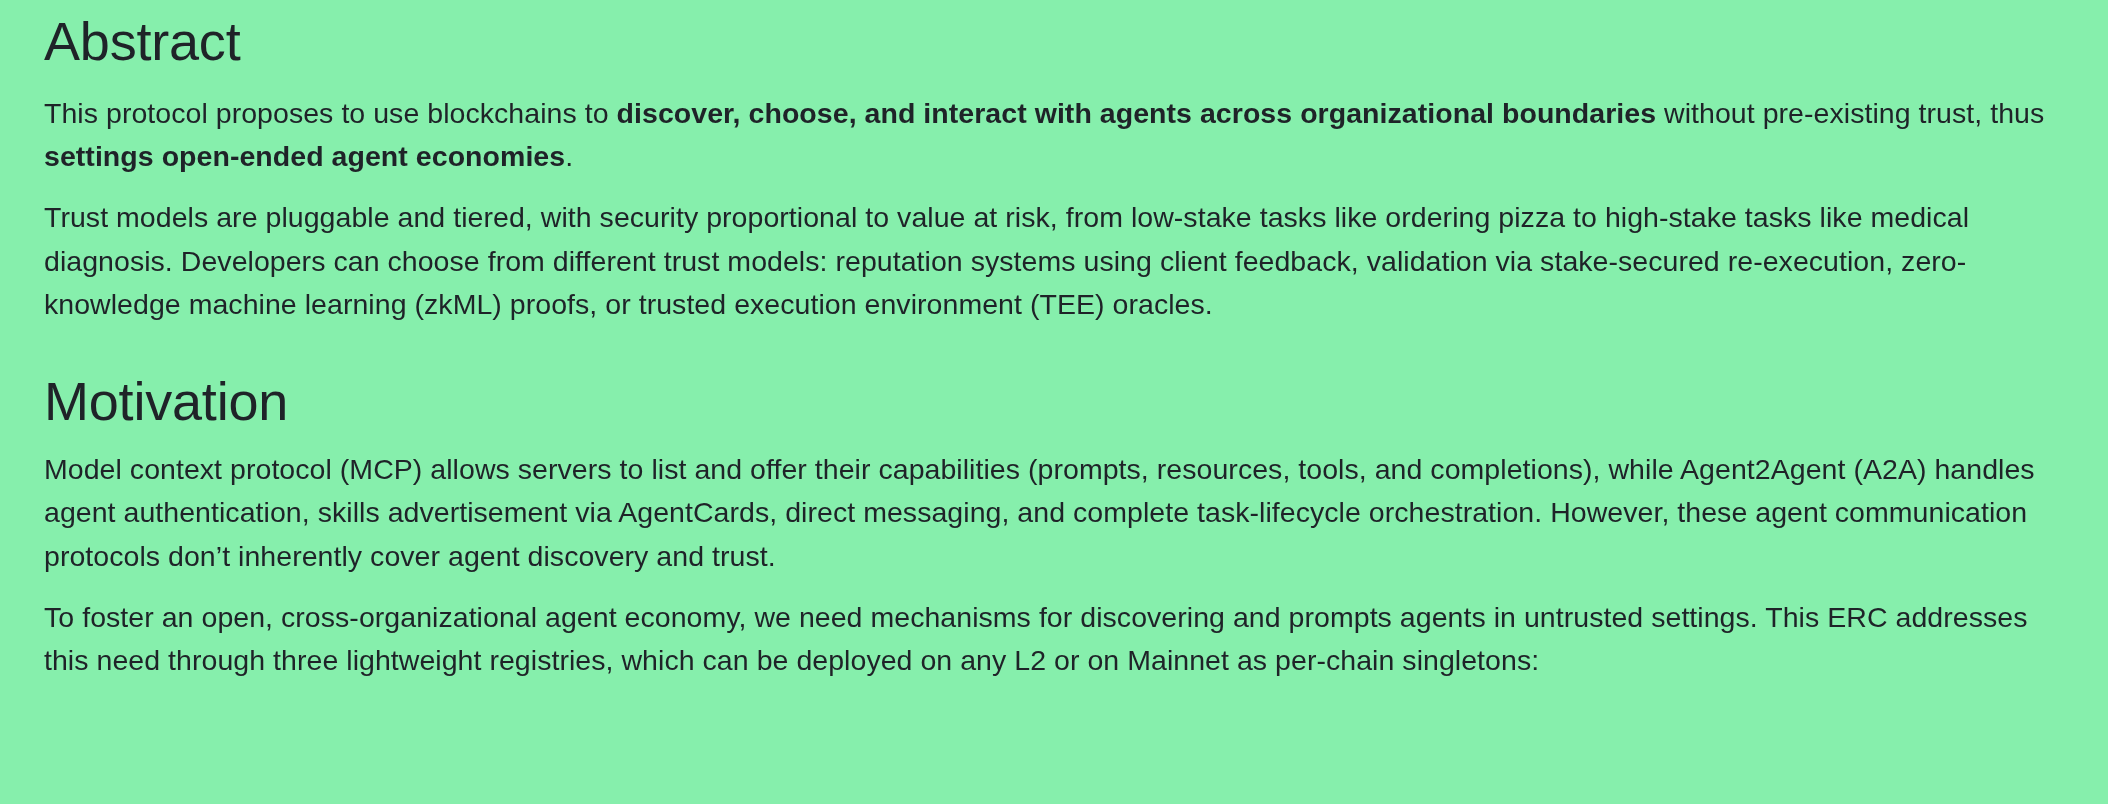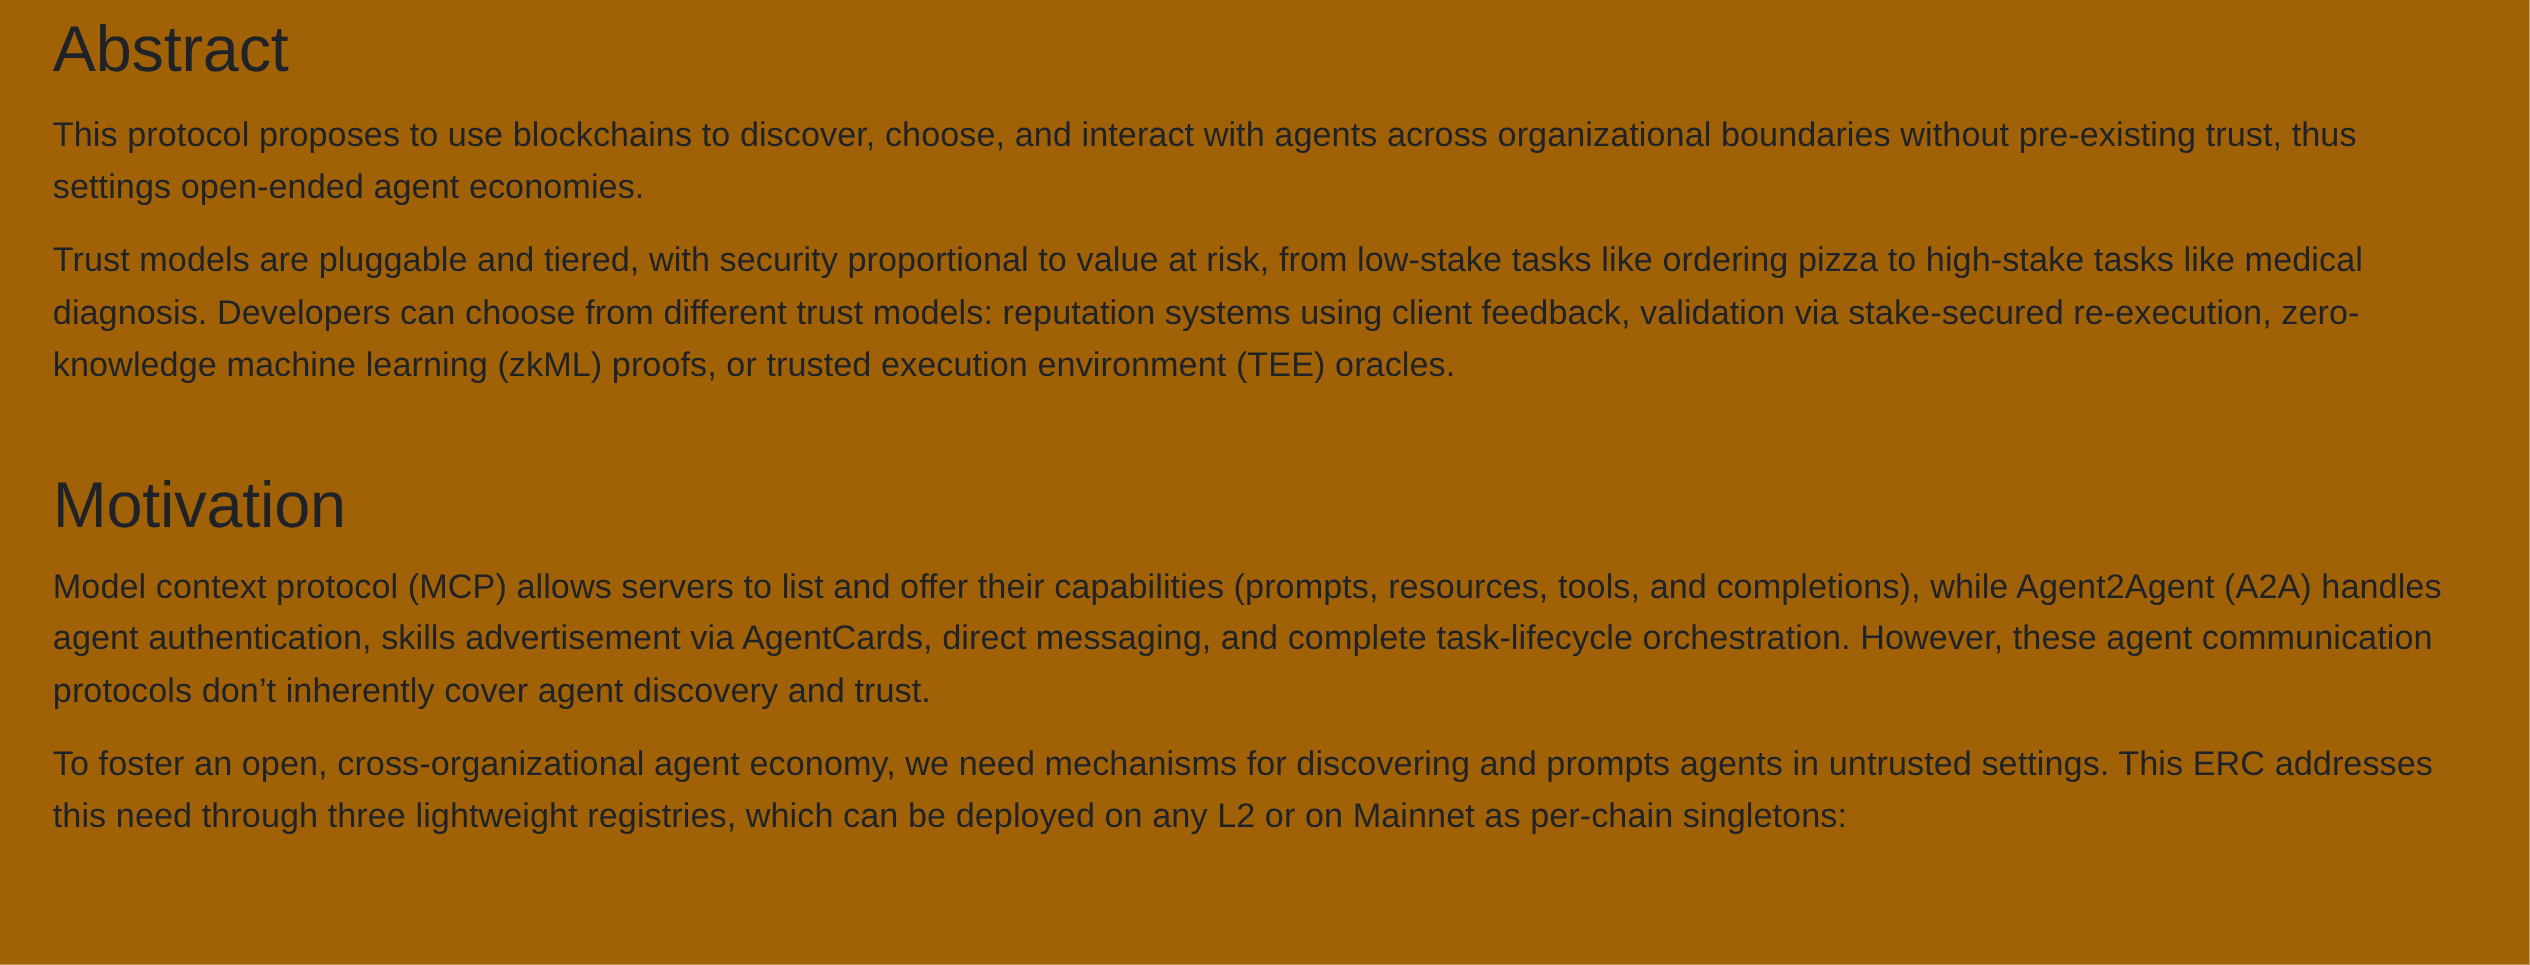--- a/index.html
+++ b/index.html
@@ -10,46 +10,46 @@
   body {
     font-family: "Liberation Sans", sans-serif;
     color: #1f2328;
     -webkit-font-smoothing: antialiased;
   }
   .page {
     width: 2108px;
     min-height: 804px;
     box-sizing: border-box;
     padding: 10px 60px 0 44px;
-    background: #a16207;
+    background: #86efac;
   }
   h2.section-heading {
     font-size: 54px;
     line-height: 1.18;
     font-weight: 400;
     margin: 0 0 4px 0;
     padding: 0;
     letter-spacing: -0.2px;
     color: #1f2328;
   }
   h2.section-heading.second {
-    margin-top: 64px;
+    margin-top: 44px;
   }
   p.para {
     font-size: 28.5px;
     line-height: 1.52;
     margin: 18px 0 0 0;
     color: #1f2328;
     letter-spacing: 0.05px;
   }
   p.para.tight {
     margin-top: 14px;
   }
   p.para strong {
-    font-weight: 400;
+    font-weight: 700;
   }
 </style>
 </head>
 <body>
 
 <div class="page">
 
   <h2 class="section-heading">Abstract</h2>
 
   <p class="para">This protocol proposes to use blockchains to <strong>discover, choose, and interact with agents across organizational boundaries</strong> without pre-existing trust, thus <strong>settings open-ended agent economies</strong>.</p>

